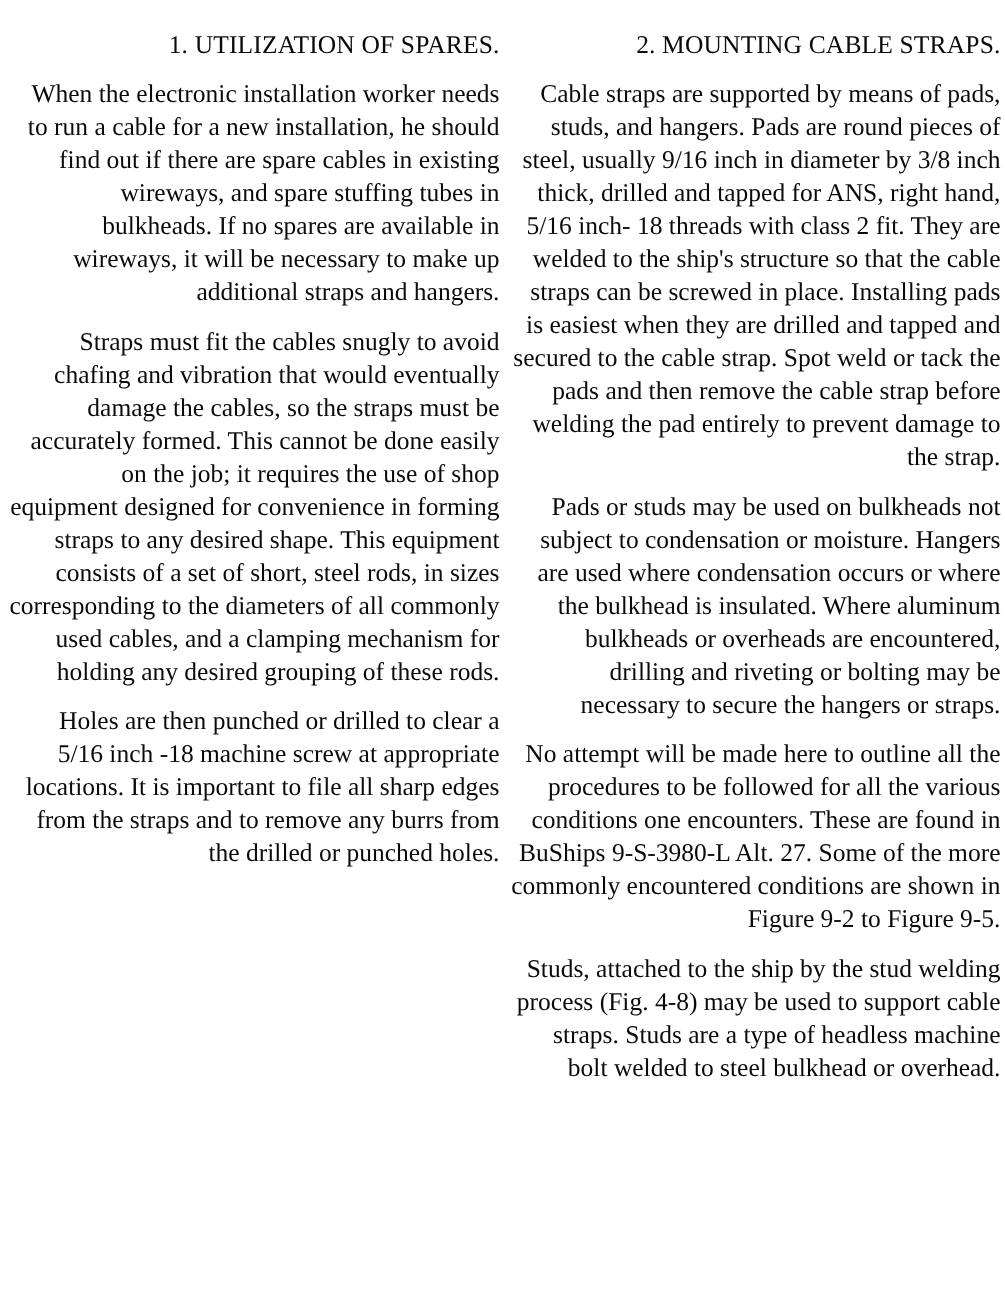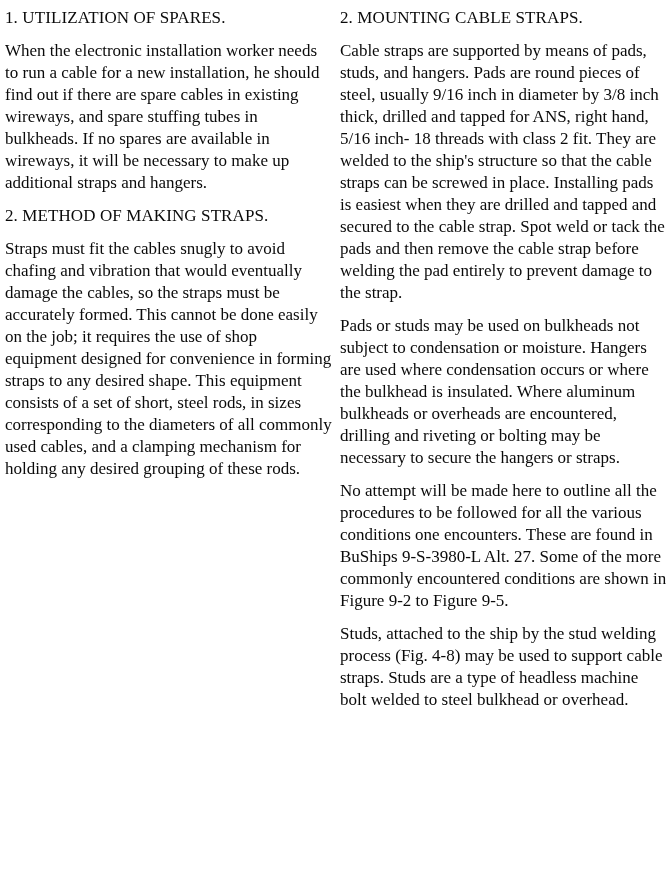--- a/index.html
+++ b/index.html
@@ -11,37 +11,38 @@
     font-family: "Liberation Serif", "DejaVu Serif", serif;
     color: #0a0a0a;
   }
   .page {
     display: flex;
     padding: 7px 0 0 5px;
   }
   .column {
     font-size: 17px;
     line-height: 22px;
-    text-align: left;
+    text-align: right;
+    margin-top: 12px;
   }
   .column.left  { width: 328px; }
   .column.right { width: 334px; padding-left: 7px; }
   .block { margin: 0 0 11px 0; }
   .heading { letter-spacing: 0.1px; }
 </style>
 </head>
 <body>
 
 <div class="page">
 
   <div class="column left">
     <p class="block heading">1. UTILIZATION OF SPARES.</p>
     <p class="block paragraph">When the electronic installation worker needs to run a cable for a new installation, he should find out if there are spare cables in existing wireways, and spare stuffing tubes in bulkheads. If no spares are available in wireways, it will be necessary to make up additional straps and hangers.</p>
-    <p class="block heading">2. METHOD OF MAKING STRAPS.</p>
     <p class="block paragraph">Straps must fit the cables snugly to avoid chafing and vibration that would eventually damage the cables, so the straps must be accurately formed. This cannot be done easily on the job; it requires the use of shop equipment designed for convenience in forming straps to any desired shape. This equipment consists of a set of short, steel rods, in sizes corresponding to the diameters of all commonly used cables, and a clamping mechanism for holding any desired grouping of these rods.</p>
+    <p class="block paragraph">Holes are then punched or drilled to clear a 5/16 inch -18 machine screw at appropriate locations. It is important to file all sharp edges from the straps and to remove any burrs from the drilled or punched holes.</p>
   </div>
 
   <div class="column right">
     <p class="block heading">2. MOUNTING CABLE STRAPS.</p>
     <p class="block paragraph">Cable straps are supported by means of pads, studs, and hangers. Pads are round pieces of steel, usually 9/16 inch in diameter by 3/8 inch thick, drilled and tapped for ANS, right hand, 5/16 inch- 18 threads with class 2 fit. They are welded to the ship's structure so that the cable straps can be screwed in place. Installing pads is easiest when they are drilled and tapped and secured to the cable strap. Spot weld or tack the pads and then remove the cable strap before welding the pad entirely to prevent damage to the strap.</p>
     <p class="block paragraph">Pads or studs may be used on bulkheads not subject to condensation or moisture. Hangers are used where condensation occurs or where the bulkhead is insulated. Where aluminum bulkheads or overheads are encountered, drilling and riveting or bolting may be necessary to secure the hangers or straps.</p>
     <p class="block paragraph">No attempt will be made here to outline all the procedures to be followed for all the various conditions one encounters. These are found in BuShips 9-S-3980-L Alt. 27. Some of the more commonly encountered conditions are shown in Figure 9-2 to Figure 9-5.</p>
     <p class="block paragraph">Studs, attached to the ship by the stud welding process (Fig. 4-8) may be used to support cable straps. Studs are a type of headless machine bolt welded to steel bulkhead or overhead.</p>
   </div>
 

